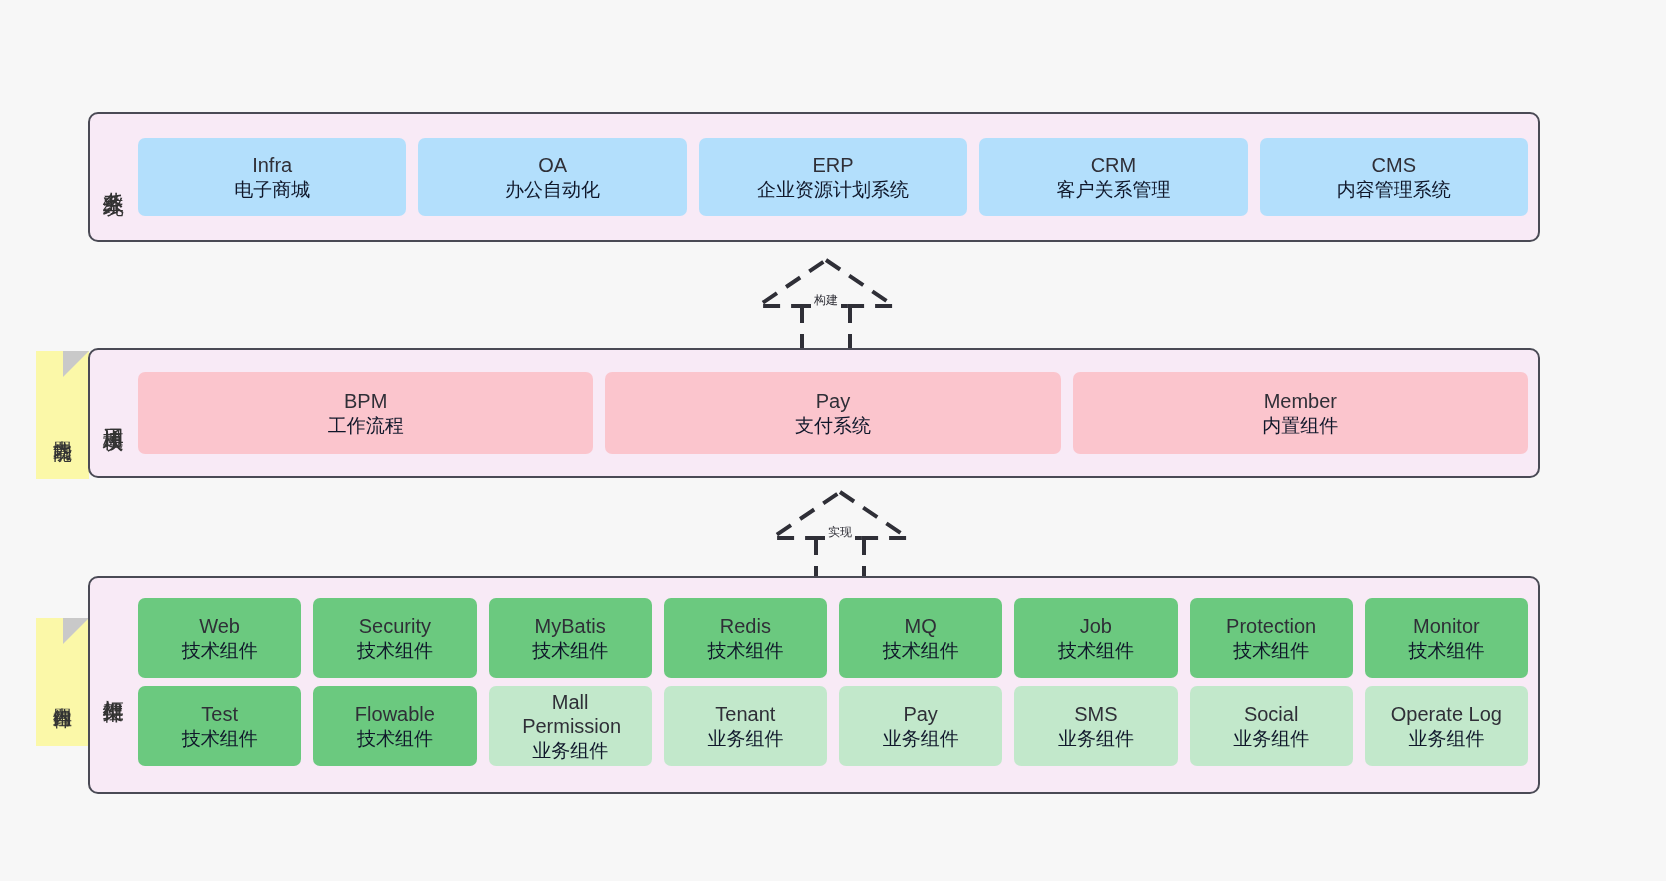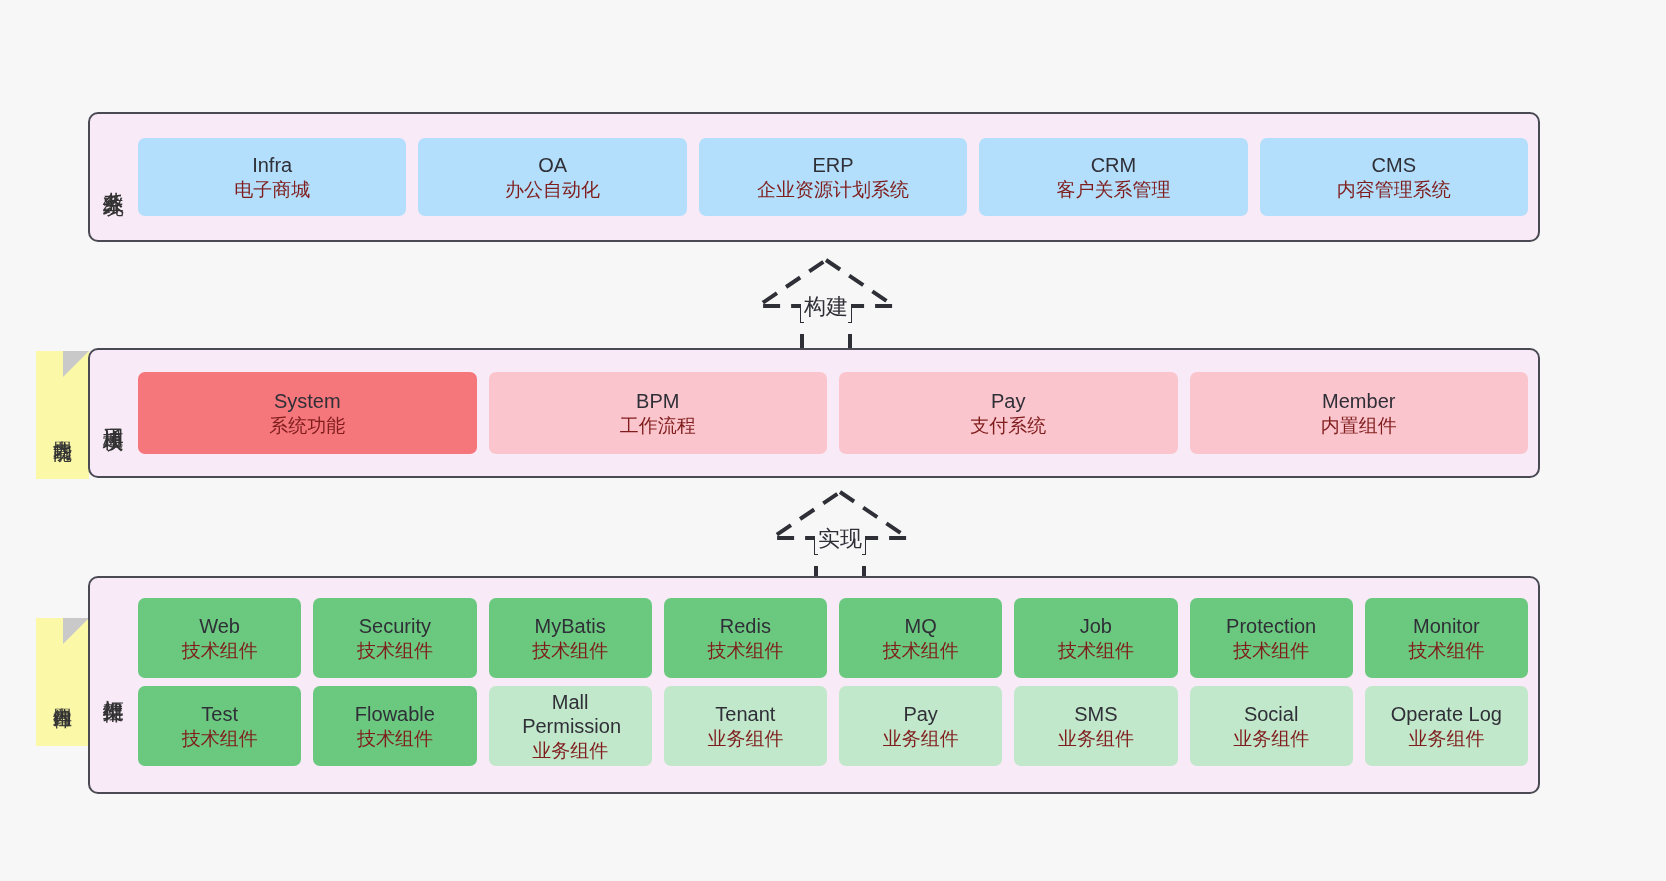--- a/index.html
+++ b/index.html
@@ -68,21 +68,21 @@
     box-sizing: border-box;
     padding: 6px 4px;
     line-height: 1.22;
   }
   .cell .en {
     font-size: 20px;
     color: #2f2f37;
   }
   .cell .cn {
     font-size: 19px;
-    color: #7f1d1d;
+    color: #0f172a;
   }
 
   
   #layer-business {
     left: 88px; top: 112px; width: 1452px; height: 130px;
   }
   #layer-business .row { height: 78px; }
 
   #layer-common {
     left: 88px; top: 348px; width: 1452px; height: 130px;
@@ -129,21 +129,21 @@
     position: absolute;
     width: 160px;
     height: 92px;
   }
   .connector svg { display: block; overflow: visible; }
   .connector .conn-label {
     position: absolute;
     left: 50%;
     transform: translateX(-50%);
     top: 36px;
-    font-size: 22px;
+    font-size: 12px;
     color: #2f2f37;
     background: #f7f7f7;
     padding: 0 3px;
     white-space: nowrap;
   }
   #connector-build { left: 746px; top: 256px; }
   #connector-impl  { left: 760px; top: 488px; }
 </style>
 </head>
 <body>
@@ -184,24 +184,20 @@
       <path d="M56 50 L56 92 M104 50 L104 92 M56 50 L104 50" fill="none" stroke="#2f2f37" stroke-width="4" stroke-dasharray="17 11"></path>
     </svg>
     <span class="conn-label">构建</span>
   </div>
 
   <div class="sticky" id="sticky-common">内置功能</div>
   <div class="layer" id="layer-common">
     <div class="layer-title">通用模块</div>
     <div class="layer-body">
       <div class="row">
-        <div class="cell" style="background:#f5767b">
-          <span class="en">System</span>
-          <span class="cn">系统功能</span>
-        </div>
         <div class="cell" style="background:#fbc5cd">
           <span class="en">BPM</span>
           <span class="cn">工作流程</span>
         </div>
         <div class="cell" style="background:#fbc5cd">
           <span class="en">Pay</span>
           <span class="cn">支付系统</span>
         </div>
         <div class="cell" style="background:#fbc5cd">
           <span class="en">Member</span>

